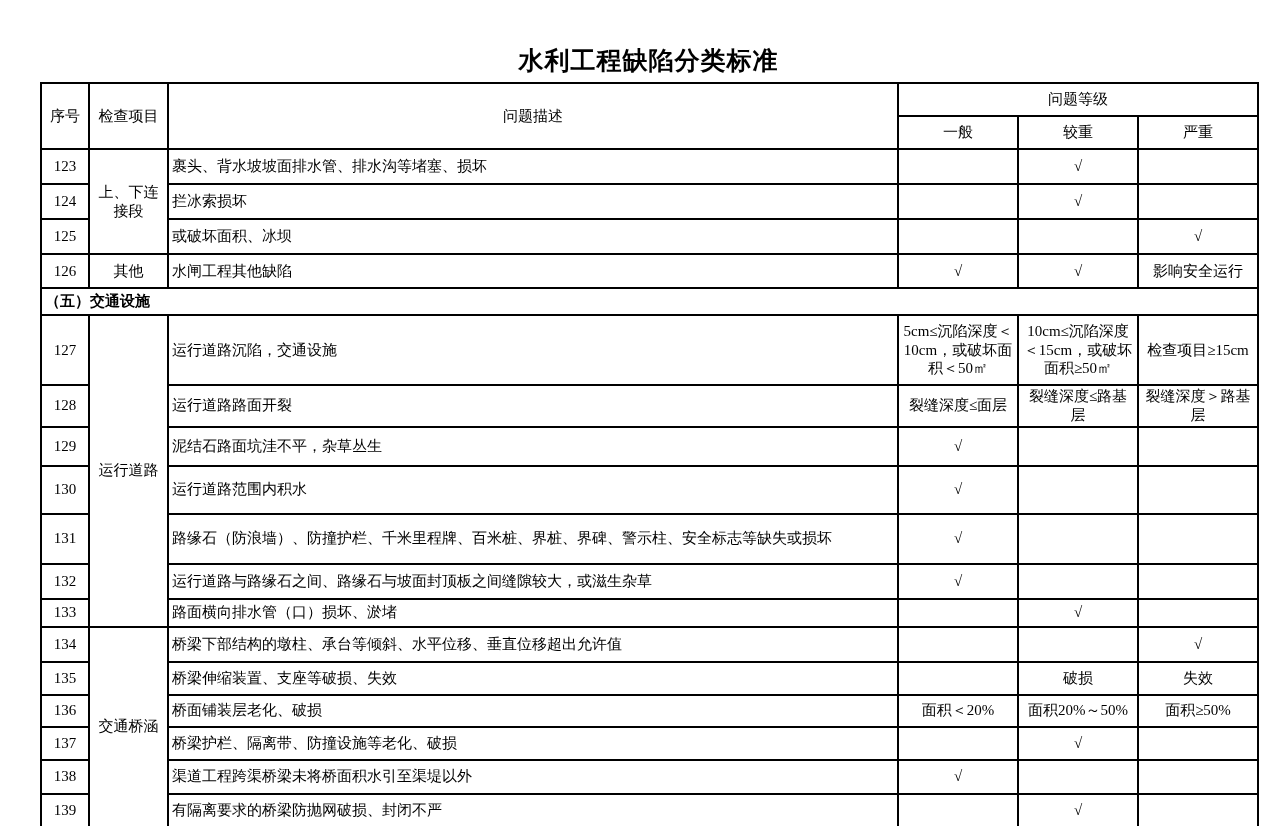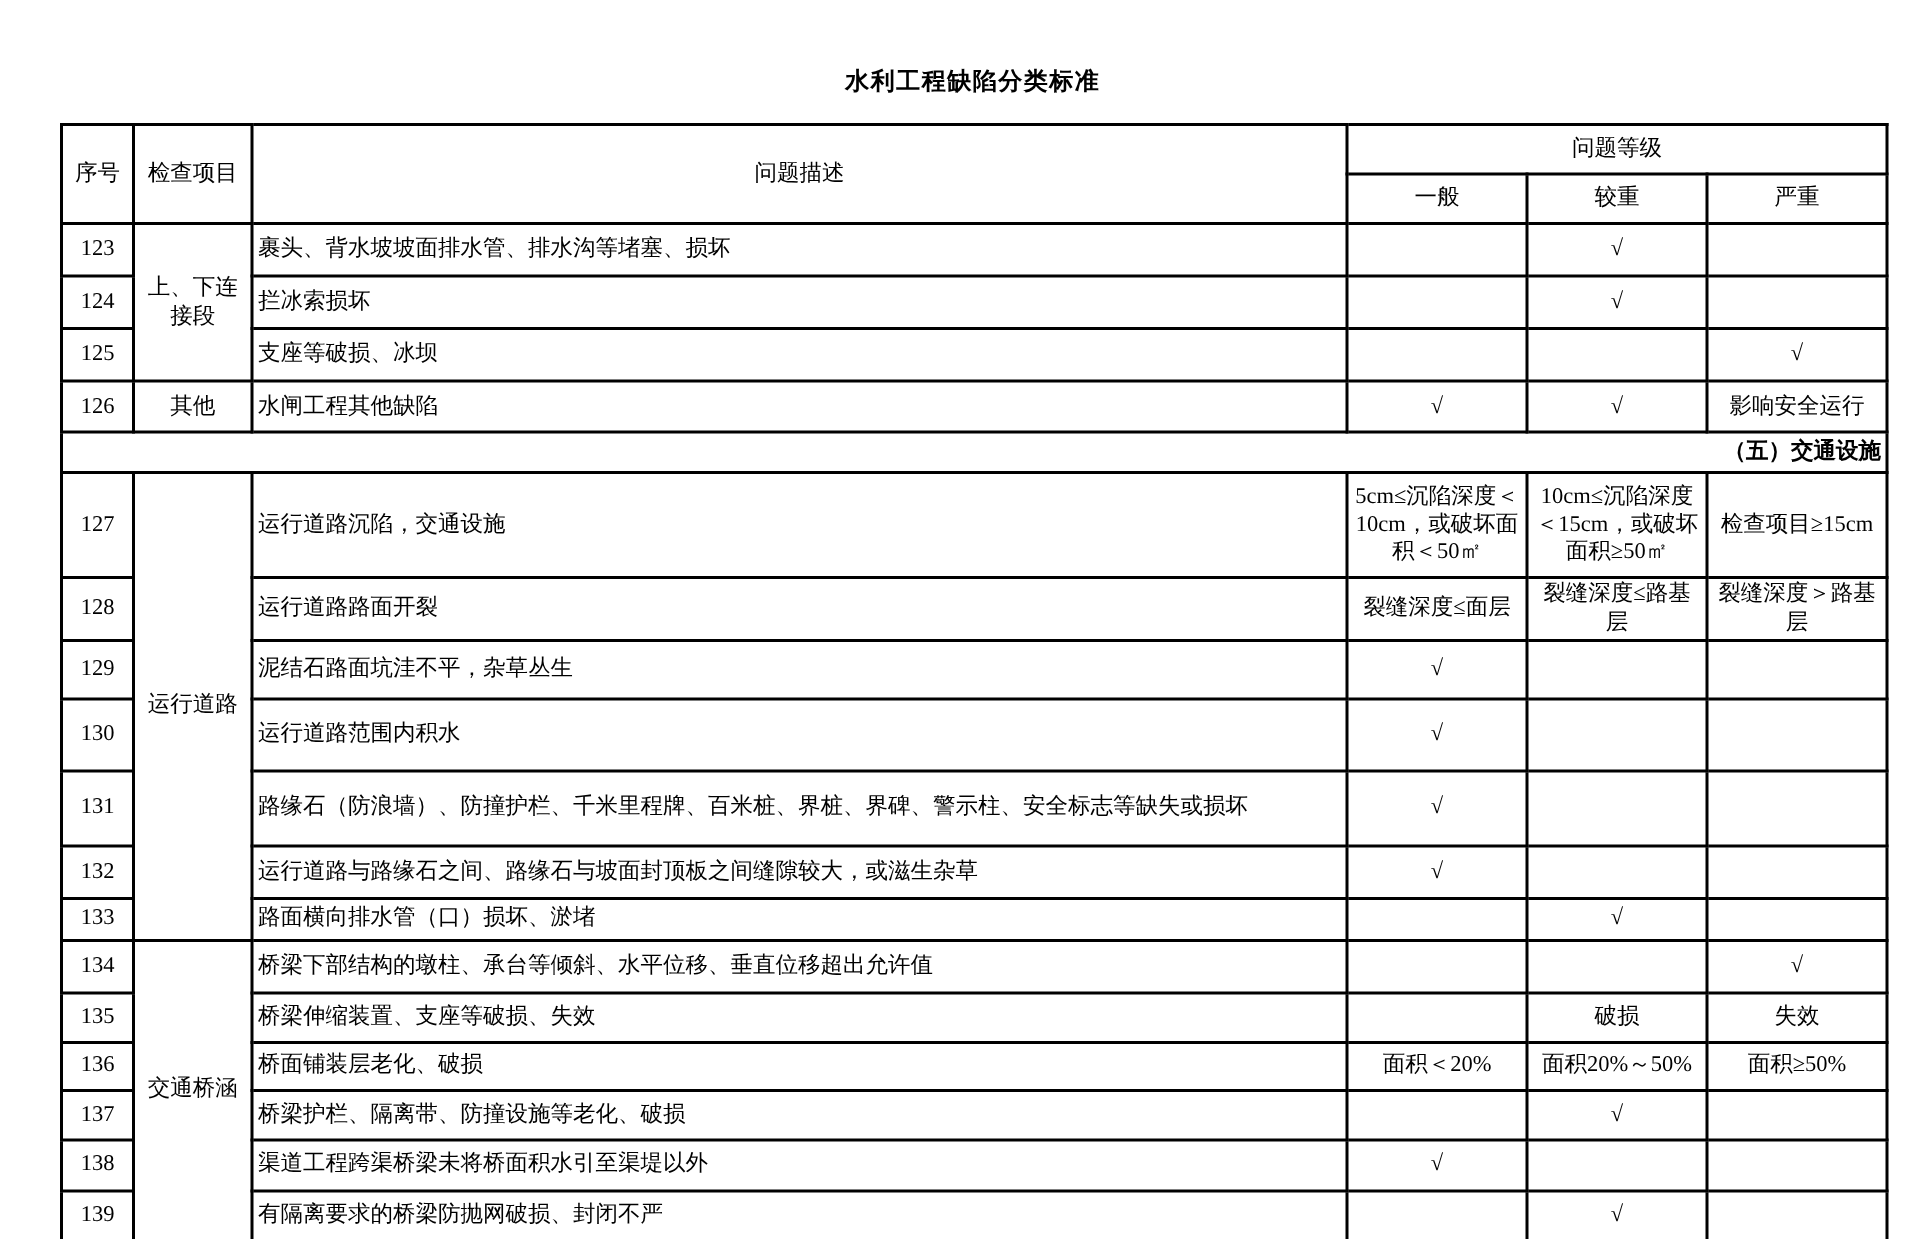--- a/index.html
+++ b/index.html
@@ -4,21 +4,21 @@
 <style>
   html,body{margin:0;padding:0;}
   body{
     width:1281px;height:826px;overflow:hidden;background:#ffffff;
     font-family:"Liberation Serif","DejaVu Serif",serif;color:#000;
     position:relative;
   }
   .page{position:relative;width:1281px;height:826px;}
   .doc-title{
     position:absolute;top:44px;left:40px;width:1217px;
-    text-align:center;font-size:16px;font-weight:bold;
+    text-align:center;font-size:25px;font-weight:bold;
     font-family:"Liberation Sans","DejaVu Sans",sans-serif;
     letter-spacing:1px;
   }
   table.defect{
     position:absolute;left:40px;top:82px;width:1217px;
     border-collapse:collapse;table-layout:fixed;
   }
   table.defect td{
     border:2px solid #000;
     vertical-align:middle;
@@ -26,21 +26,21 @@
     line-height:1.25;
     padding:1px 3px;
     overflow:hidden;
   }
   td.hdr{text-align:center;font-size:15px;}
   td.seq{text-align:center;font-family:"Liberation Serif","DejaVu Serif",serif;}
   td.cat{text-align:center;border-radius:18px;}
   td.desc{text-align:left;padding-left:5px;}
   td.lvl{text-align:center;font-size:14px;line-height:1.2;padding:1px 2px;}
   td.section{
-    font-weight:bold;font-size:16px;text-align:right;padding-left:6px;
+    font-weight:bold;font-size:16px;text-align:left;padding-left:6px;
     font-family:"Liberation Sans","DejaVu Sans",sans-serif;
   }
 </style>
 </head>
 <body>
 
 <div class="page">
 
   <div class="doc-title">水利工程缺陷分类标准</div>
 
@@ -77,21 +77,21 @@
     </tr>
     <tr style="height:35px">
       <td class="seq">124</td>
       <td class="desc">拦冰索损坏</td>
       <td class="lvl"></td>
       <td class="lvl">√</td>
       <td class="lvl"></td>
     </tr>
     <tr style="height:35px">
       <td class="seq">125</td>
-      <td class="desc">支座等破损、冰坝</td>
+      <td class="desc">或破坏面积、冰坝</td>
       <td class="lvl"></td>
       <td class="lvl"></td>
       <td class="lvl">√</td>
     </tr>
     <tr style="height:34px">
       <td class="seq">126</td>
       <td class="cat">其他</td>
       <td class="desc">水闸工程其他缺陷</td>
       <td class="lvl">√</td>
       <td class="lvl">√</td>

